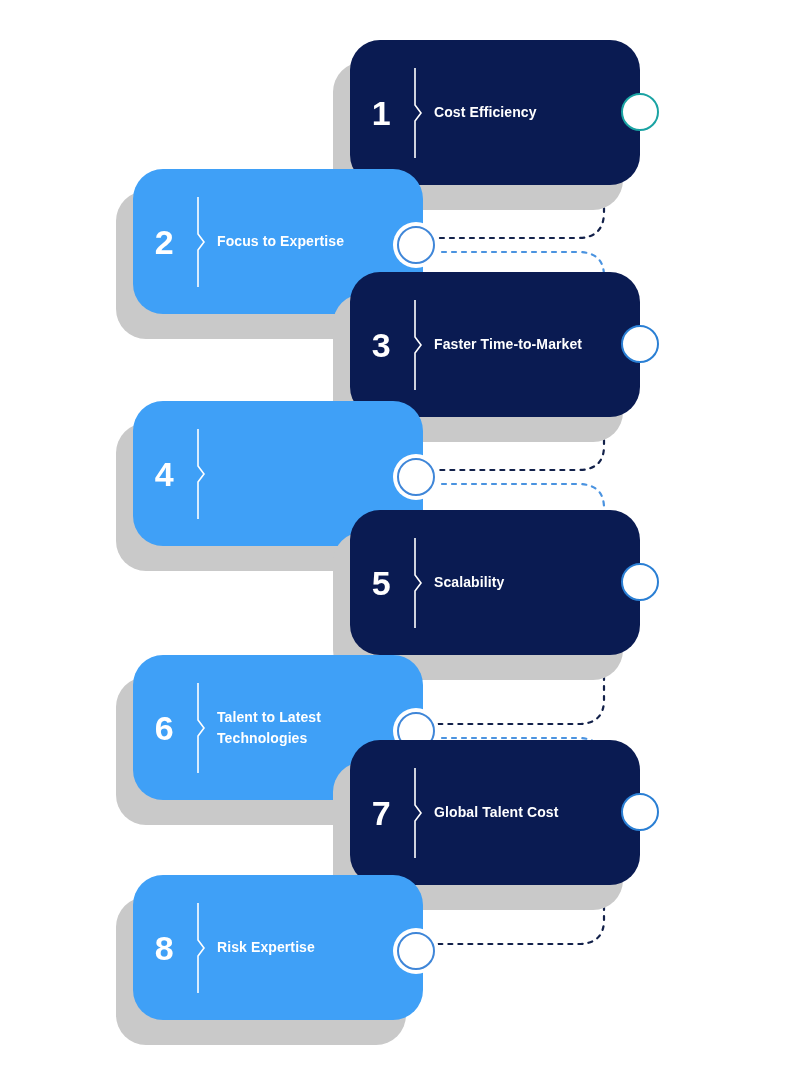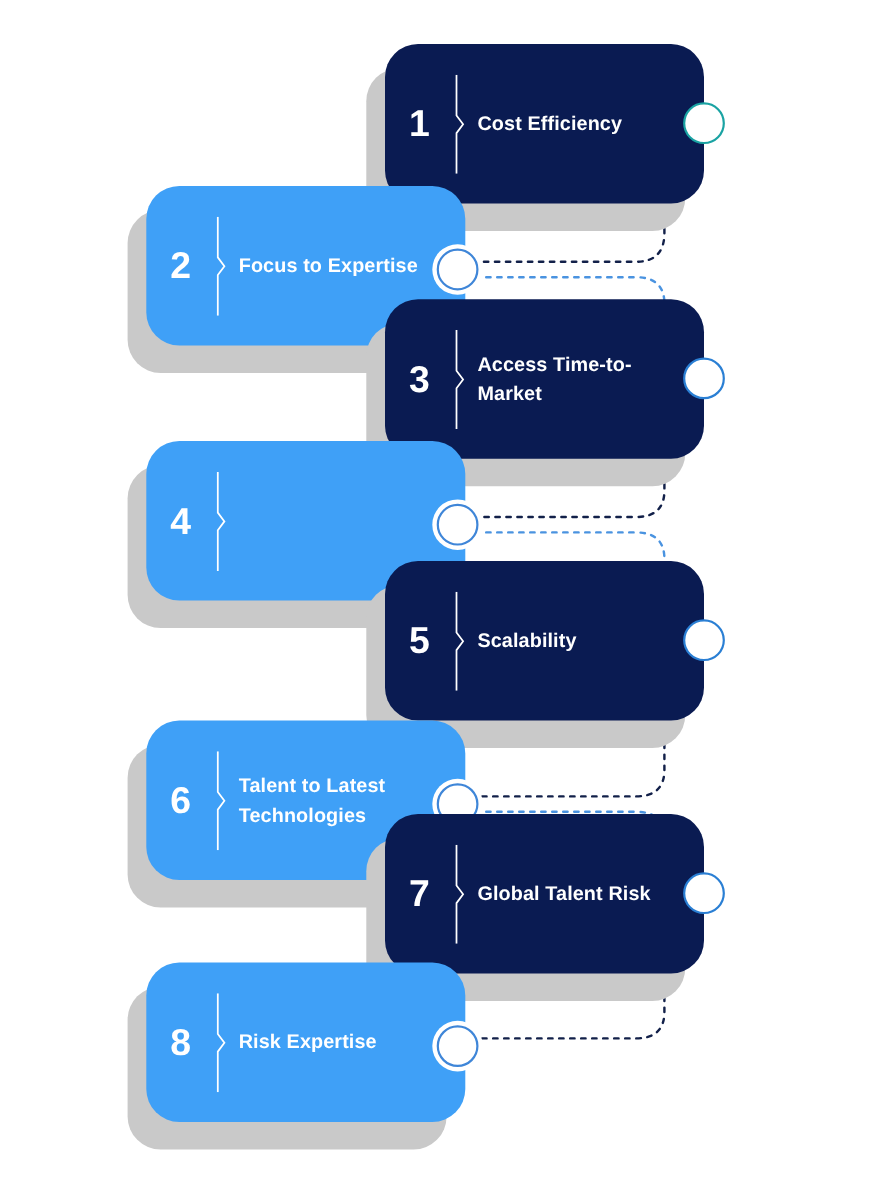--- a/index.html
+++ b/index.html
@@ -52,21 +52,21 @@
     position:relative;
     width:12px;
     height:90px;
     flex:0 0 auto;
     margin-right:10px;
   }
   .divider svg{display:block;}
 
   .label{
     color:#ffffff;
-    font-size:18px;
+    font-size:14px;
     font-weight:bold;
     line-height:1.45;
     letter-spacing:0.1px;
     flex:1 1 auto;
     padding-right:16px;
   }
 
   
   .circle{
     position:absolute;
@@ -152,21 +152,21 @@
 
   <div class="card-group" style="left:333px;top:272px;width:330px;height:175px;">
     <div class="shadow" style="left:0px;top:22px;width:290px;height:148px;"></div>
     <div class="card navy" style="left:17px;top:0px;width:290px;height:145px;">
       <div class="num">3</div>
       <div class="divider">
         <svg width="12" height="90" viewBox="0 0 12 90" xmlns="http://www.w3.org/2000/svg">
           <path d="M3,0 L3,37 L9,45 L3,53 L3,90" fill="none" stroke="#ffffff" stroke-width="1.6"></path>
         </svg>
       </div>
-      <div class="label">Access Time-to-Market</div>
+      <div class="label">Faster Time-to-Market</div>
     </div>
     <div class="circle on-navy" style="left: 288px; top: 53px; border-color: rgb(42, 127, 212);"></div>
   </div>
 
   <div class="card-group" style="left:116px;top:401px;width:330px;height:175px;">
     <div class="shadow" style="left:0px;top:22px;width:290px;height:148px;"></div>
     <div class="card blue" style="left:17px;top:0px;width:290px;height:145px;">
       <div class="num">4</div>
       <div class="divider">
         <svg width="12" height="90" viewBox="0 0 12 90" xmlns="http://www.w3.org/2000/svg">
@@ -207,21 +207,21 @@
 
   <div class="card-group" style="left:333px;top:740px;width:330px;height:175px;">
     <div class="shadow" style="left:0px;top:22px;width:290px;height:148px;"></div>
     <div class="card navy" style="left:17px;top:0px;width:290px;height:145px;">
       <div class="num">7</div>
       <div class="divider">
         <svg width="12" height="90" viewBox="0 0 12 90" xmlns="http://www.w3.org/2000/svg">
           <path d="M3,0 L3,37 L9,45 L3,53 L3,90" fill="none" stroke="#ffffff" stroke-width="1.6"></path>
         </svg>
       </div>
-      <div class="label">Global Talent Risk</div>
+      <div class="label">Global Talent Cost</div>
     </div>
     <div class="circle on-navy" style="left: 288px; top: 53px; border-color: rgb(42, 127, 212);"></div>
   </div>
 
   <div class="card-group" style="left:116px;top:875px;width:330px;height:175px;">
     <div class="shadow" style="left:0px;top:22px;width:290px;height:148px;"></div>
     <div class="card blue" style="left:17px;top:0px;width:290px;height:145px;">
       <div class="num">8</div>
       <div class="divider">
         <svg width="12" height="90" viewBox="0 0 12 90" xmlns="http://www.w3.org/2000/svg">

